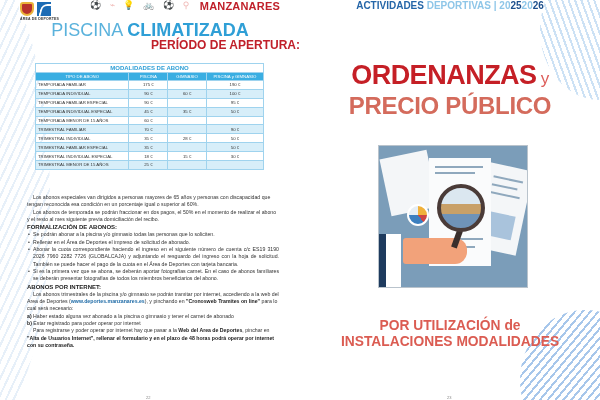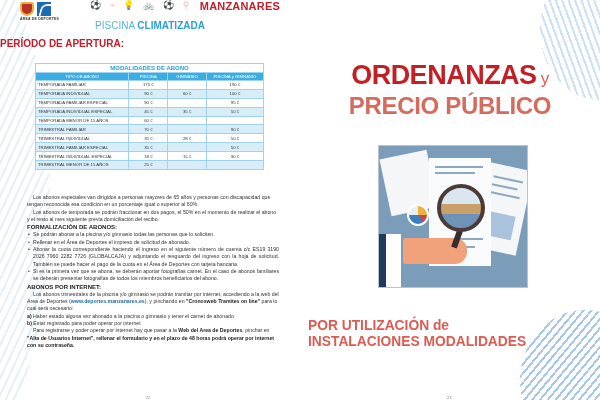--- a/index.html
+++ b/index.html
@@ -30,23 +30,23 @@
   .logo { position: absolute; left: 20px; top: 2px; display: flex; gap: 3px; align-items: flex-start; }
   .logo-shield { width: 14px; height: 14px; background: #b7312c; border: 2px solid #e9b23a; border-radius: 3px 3px 7px 7px; }
   .logo-sq { width: 14px; height: 14px; background: #1c6bb4; position: relative; }
   .logo-sq::after { content: ""; position: absolute; left: 3px; top: 2px; width: 8px; height: 10px; border-left: 2px solid #fff; border-top: 2px solid #fff; border-radius: 6px 0 0 0; transform: skewX(-15deg); }
   .logo-caption { position: absolute; left: 20px; top: 17px; font-size: 3.5px; font-weight: bold; color: #333; letter-spacing: 0.2px; }
 
   .icons-row { position: absolute; left: 90px; top: 0; font-size: 9px; color: #f0b8b5; letter-spacing: 3px; }
 
   .town { position: absolute; right: 20px; top: 0; font-size: 11px; font-weight: bold; color: #c0202a; letter-spacing: 0.2px; }
 
-  .pool-title { position: absolute; left: 0; right: 0; top: 20px; text-align: center; font-size: 10px; color: #5ab2dc; }
+  .pool-title { position: absolute; left: 0; right: 0; top: 20px; text-align: center; font-size: 18px; color: #5ab2dc; }
   .pool-title b { color: #2f9fd6; }
-  .period-title { position: absolute; left: 0; right: 0; top: 38px; text-align: left; font-size: 10px; font-weight: bold; color: #c0202a; }
+  .period-title { position: absolute; left: 0; right: 0; top: 38px; text-align: right; font-size: 12px; font-weight: bold; color: #c0202a; }
   .period-dates { position: absolute; left: 0; right: 0; top: 51px; text-align: center; font-size: 7.5px; color: #222; }
 
   
   .tbl-wrap { position: absolute; left: 35px; top: 63px; width: 229px; }
   .tbl-caption { background: #fff; border: 1px solid #9fd3ee; border-bottom: none; text-align: center; font-size: 6px; font-weight: bold; color: #2f9fd6; height: 9px; line-height: 9px; }
   table { width: 100%; border-collapse: collapse; font-size: 4.3px; table-layout: fixed; }
   th { background: #3aaee2; color: #fff; font-weight: normal; height: 8px; border: 1px solid #9fd3ee; }
   td { height: 8.9px; border: 1px solid #9fd3ee; color: #333; }
   td.c { text-align: center; }
   td.l { padding-left: 2px; }
@@ -81,21 +81,21 @@
   .doc-a { left: 6px; top: 8px; width: 48px; height: 58px; transform: rotate(-12deg); }
   .doc-b { left: 50px; top: 12px; width: 62px; height: 108px; background: #fafbfc; }
   .doc-c { left: 102px; top: 20px; width: 44px; height: 86px; transform: rotate(12deg); }
   .line { position: absolute; height: 1.5px; background: #8fa8bd; }
   .lens { position: absolute; left: 58px; top: 38px; width: 48px; height: 48px; border: 4px solid #4a3b38; border-radius: 50%; background: linear-gradient(180deg, #dbe7f0 0 40%, #c8a068 40% 65%, #6f93b8 65%); }
   .handle { position: absolute; left: 75px; top: 84px; width: 6px; height: 18px; background: #3a2e2b; transform: rotate(20deg); }
   .hand { position: absolute; left: 24px; top: 92px; width: 64px; height: 26px; background: #f2a27a; border-radius: 3px 12px 12px 3px; }
   .sleeve { position: absolute; left: 0; top: 88px; width: 22px; height: 55px; background: #fff; border-left: 7px solid #1e3b5e; }
   .pie { position: absolute; left: 28px; top: 58px; width: 22px; height: 22px; border-radius: 50%; background: conic-gradient(#f0b13a 0 25%, #c44 25% 40%, #3b7fbf 40% 75%, #e6eef4 75%); border: 2px solid #fff; }
 
-  .util { position: absolute; left: 8px; right: 0; top: 318px; text-align: left; font-size: 13.8px; font-weight: bold; color: #db5c52; line-height: 16px; }
+  .util { position: absolute; left: 0; right: 0; top: 318px; text-align: center; font-size: 13.8px; font-weight: bold; color: #db5c52; line-height: 16px; }
 </style>
 </head>
 <body>
 
 <div class="spread">
 
   <div class="page">
     <div class="swoosh-left"></div>
 
     <div class="logo">
@@ -211,20 +211,23 @@
       <p><span>Para registrarse y poder operar por internet hay que pasar a la </span><b>Web del Area de Deportes</b><span>, pinchar en </span><b>"Alta de Usuarios Internet", rellenar el formulario y en el plazo de 48 horas podrá operar por internet con su contraseña.</b></p>
     </div>
 
     <div class="pgnum" style="left:146px;">22</div>
   </div>
 
   <div class="page">
     <div class="swoosh-right-top"></div>
     <div class="swoosh-right-bottom"></div>
 
+    <div class="right-header">
+      <span>ACTIVIDADES </span><span class="light">DEPORTIVAS | </span><span class="yr-a">20</span><span class="yr-b">25</span><span class="yr-a">20</span><span class="yr-b">26</span>
+    </div>
 
     <div class="ord-title">
       <span>ORDENANZAS</span><span class="y"> y</span>
     </div>
     <div class="precio">PRECIO PÚBLICO</div>
 
     <div class="util">
       <div>POR UTILIZACIÓN de</div>
       <div>INSTALACIONES MODALIDADES</div>
     </div>

